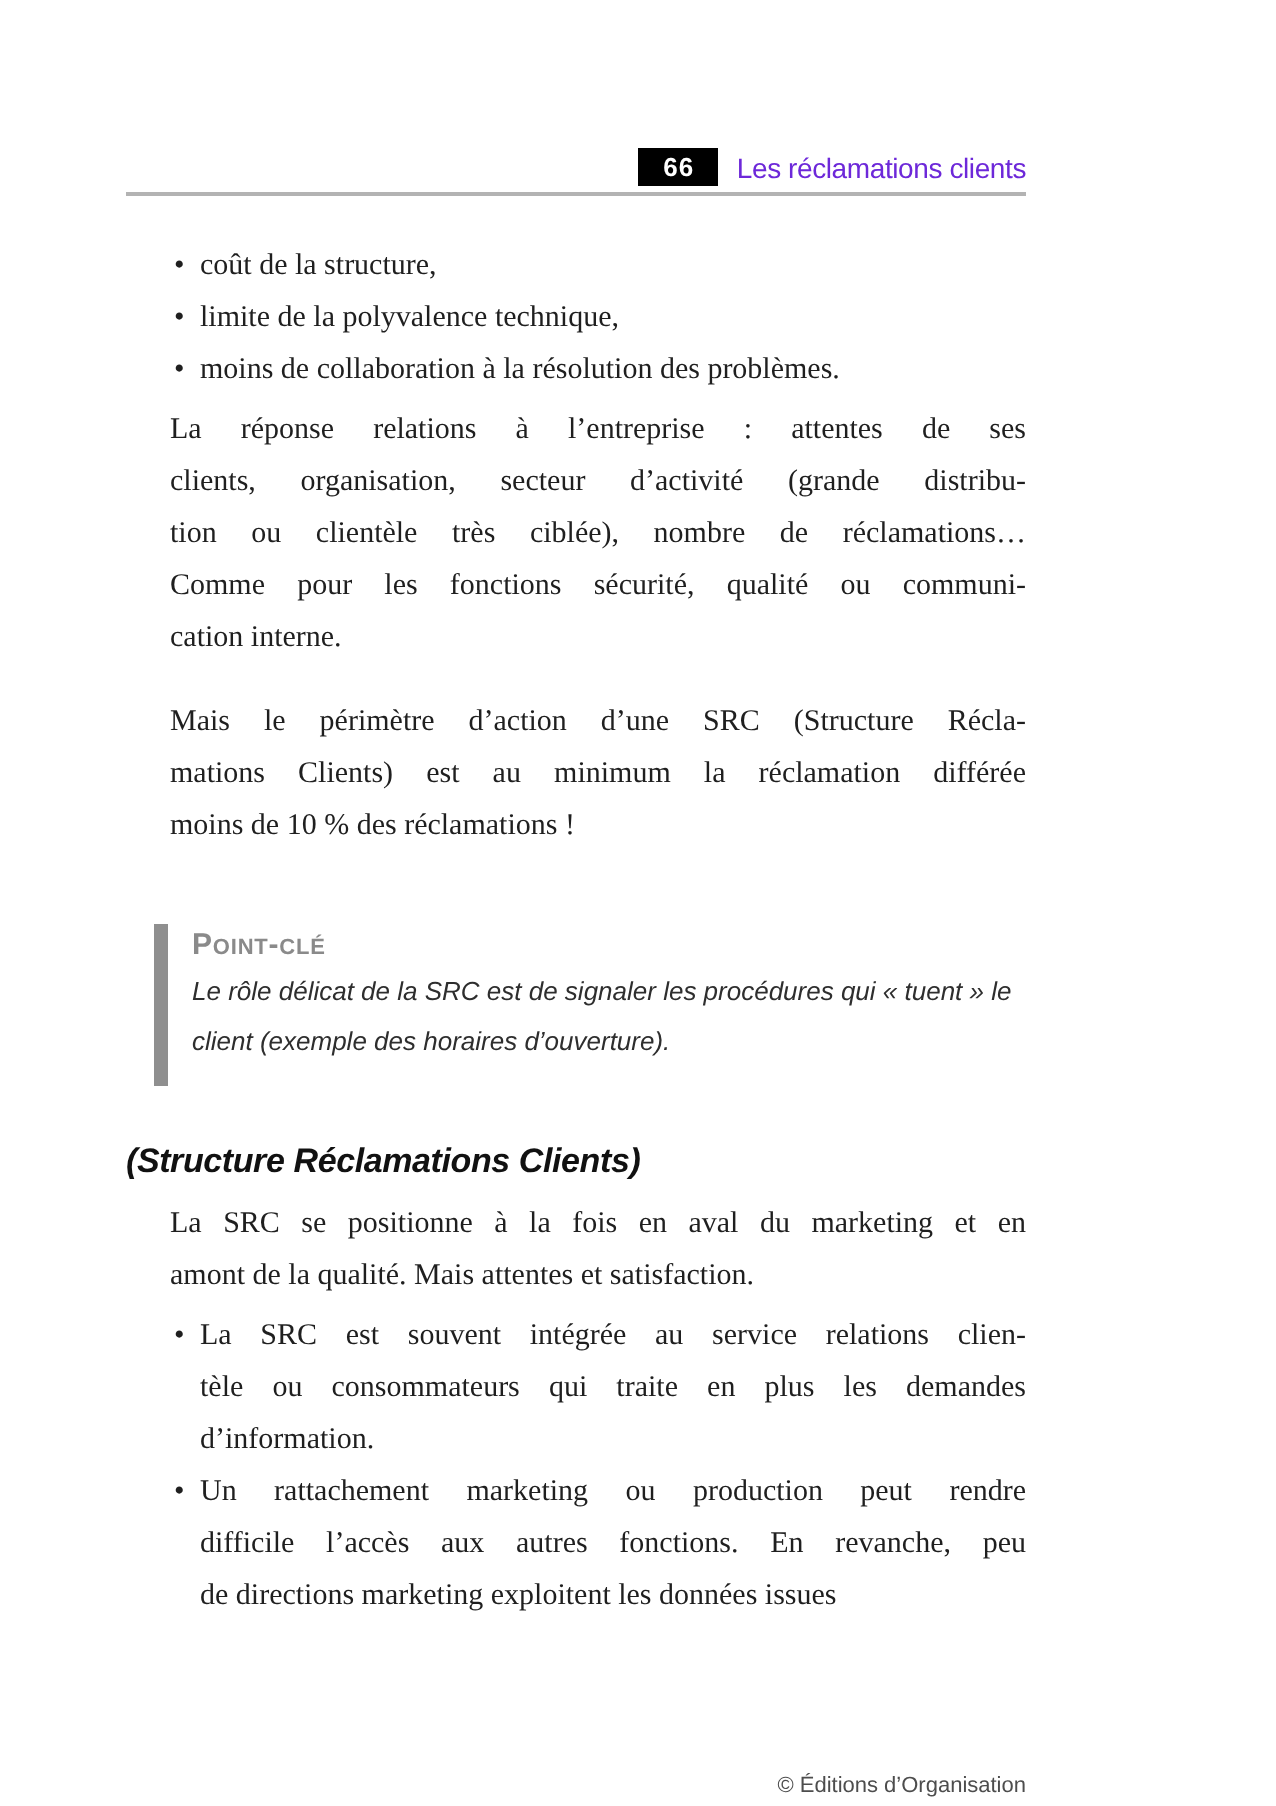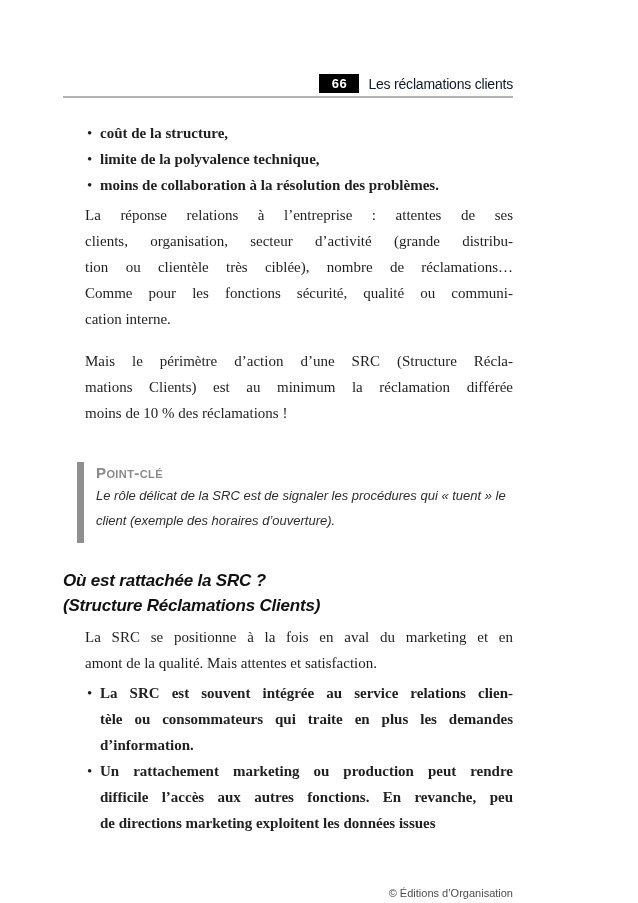--- a/index.html
+++ b/index.html
@@ -37,36 +37,36 @@
     font-size: 13px;
     line-height: 19px;
     text-align: center;
     letter-spacing: 0.5px;
   }
   .running-title {
     margin-left: 9px;
     font-family: "Liberation Sans", "DejaVu Sans", sans-serif;
     font-size: 14px;
     letter-spacing: -0.2px;
-    color: #0f172a;
+    color: #6d28d9;
   }
   .header-rule {
     margin: 3px 0 0 0;
     border: none;
     height: 2px;
     background: var(--rule);
   }
   
   .tline { white-space: nowrap; text-align: justify; text-align-last: justify; }
   .tline-last, .noj .tline { text-align-last: left; }
   
   .bullets { list-style: none; margin: 0; padding: 0 0 0 24px; }
   .bullets li { position: relative; padding-left: 13px; }
   .bdot { position: absolute; left: 0; top: 0; }
-  .btext { display: block; font-weight: bold; }
+  .btext { display: block; }
   .bullets-top { margin-top: 22px; }
   .bullets-bottom { margin-top: 4px; }
   
   .para { padding-left: 22px; }
   .para-1 { margin-top: 4px; }
   .para-2 { margin-top: 16px; }
   .para-3 { margin-top: 6px; }
   
   .keypoint {
     margin: 36px 0 0 14px;
@@ -151,21 +151,20 @@
 
   <aside class="keypoint noj">
     <div class="kp-label">Point-clé</div>
     <div class="kp-text">
         <div class="tline">Le rôle délicat de la SRC est de signaler les procédures qui « tuent » le</div>
         <div class="tline tline-last">client (exemple des horaires d’ouverture).</div>
       </div>
   </aside>
 
   <h2 class="section-heading noj">
-      <div class="tline">Où est rattachée la SRC ?</div>
       <div class="tline tline-last">(Structure Réclamations Clients)</div>
     </h2>
 
   <div class="para para-3">
       <div class="tline">La SRC se positionne à la fois en aval du marketing et en</div>
       <div class="tline tline-last">amont de la qualité. Mais attentes et satisfaction.</div>
     </div>
 
   <ul class="bullets bullets-bottom">
       <li>

